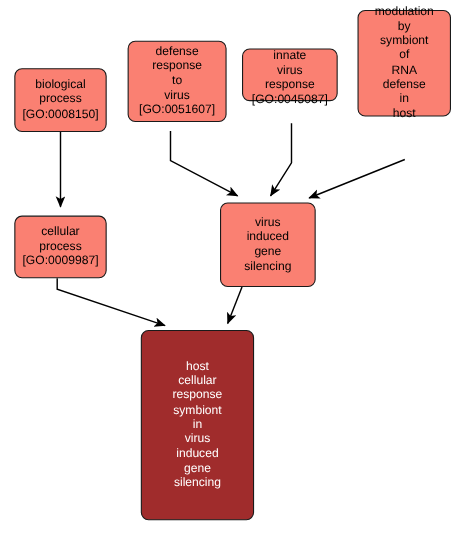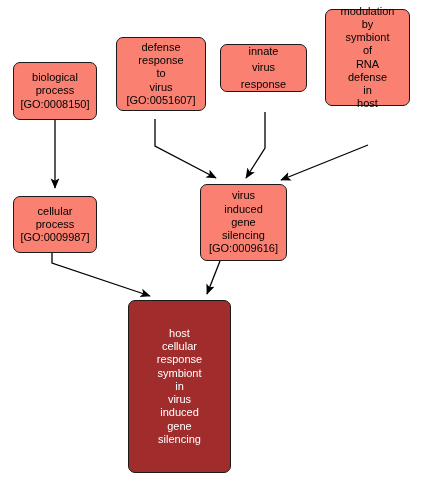--- a/index.html
+++ b/index.html
@@ -87,20 +87,21 @@
     <span class="line">response</span>
     <span class="line">to</span>
     <span class="line">virus</span>
     <span class="line">[GO:0051607]</span>
   </div>
 
   <div class="node pink" style="left:220px; top:44px; width:87px; height:48px;justify-content:space-between;">
     <span class="line">innate</span>
     <span class="line">virus</span>
     <span class="line">response</span>
+    <span class="line">[GO:0045087]</span>
   </div>
 
   <div class="node pink" style="left:325px; top:9px; width:85px; height:97px;">
     <span class="line">modulation</span>
     <span class="line">by</span>
     <span class="line">symbiont</span>
     <span class="line">of</span>
     <span class="line">RNA</span>
     <span class="line">defense</span>
     <span class="line">in</span>
@@ -111,21 +112,20 @@
     <span class="line">cellular</span>
     <span class="line">process</span>
     <span class="line">[GO:0009987]</span>
   </div>
 
   <div class="node pink" style="left:200px; top:184px; width:87px; height:77px;">
     <span class="line">virus</span>
     <span class="line">induced</span>
     <span class="line">gene</span>
     <span class="line">silencing</span>
-    <span class="line">[GO:0009616]</span>
   </div>
 
   <div class="node dark" style="left:128px; top:300px; width:103px; height:173px;">
     <span class="line">host</span>
     <span class="line">cellular</span>
     <span class="line">response</span>
     <span class="line">symbiont</span>
     <span class="line">in</span>
     <span class="line">virus</span>
     <span class="line">induced</span>

